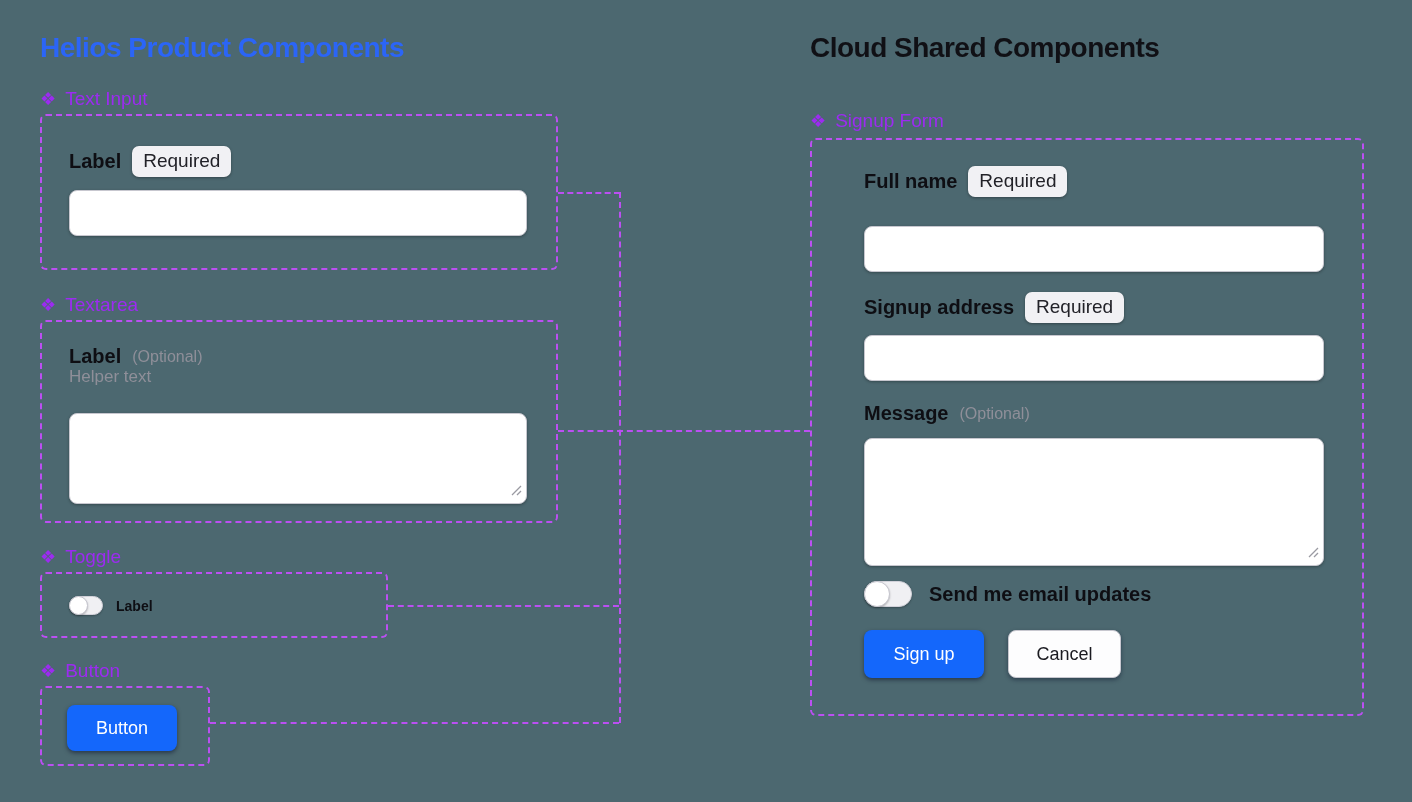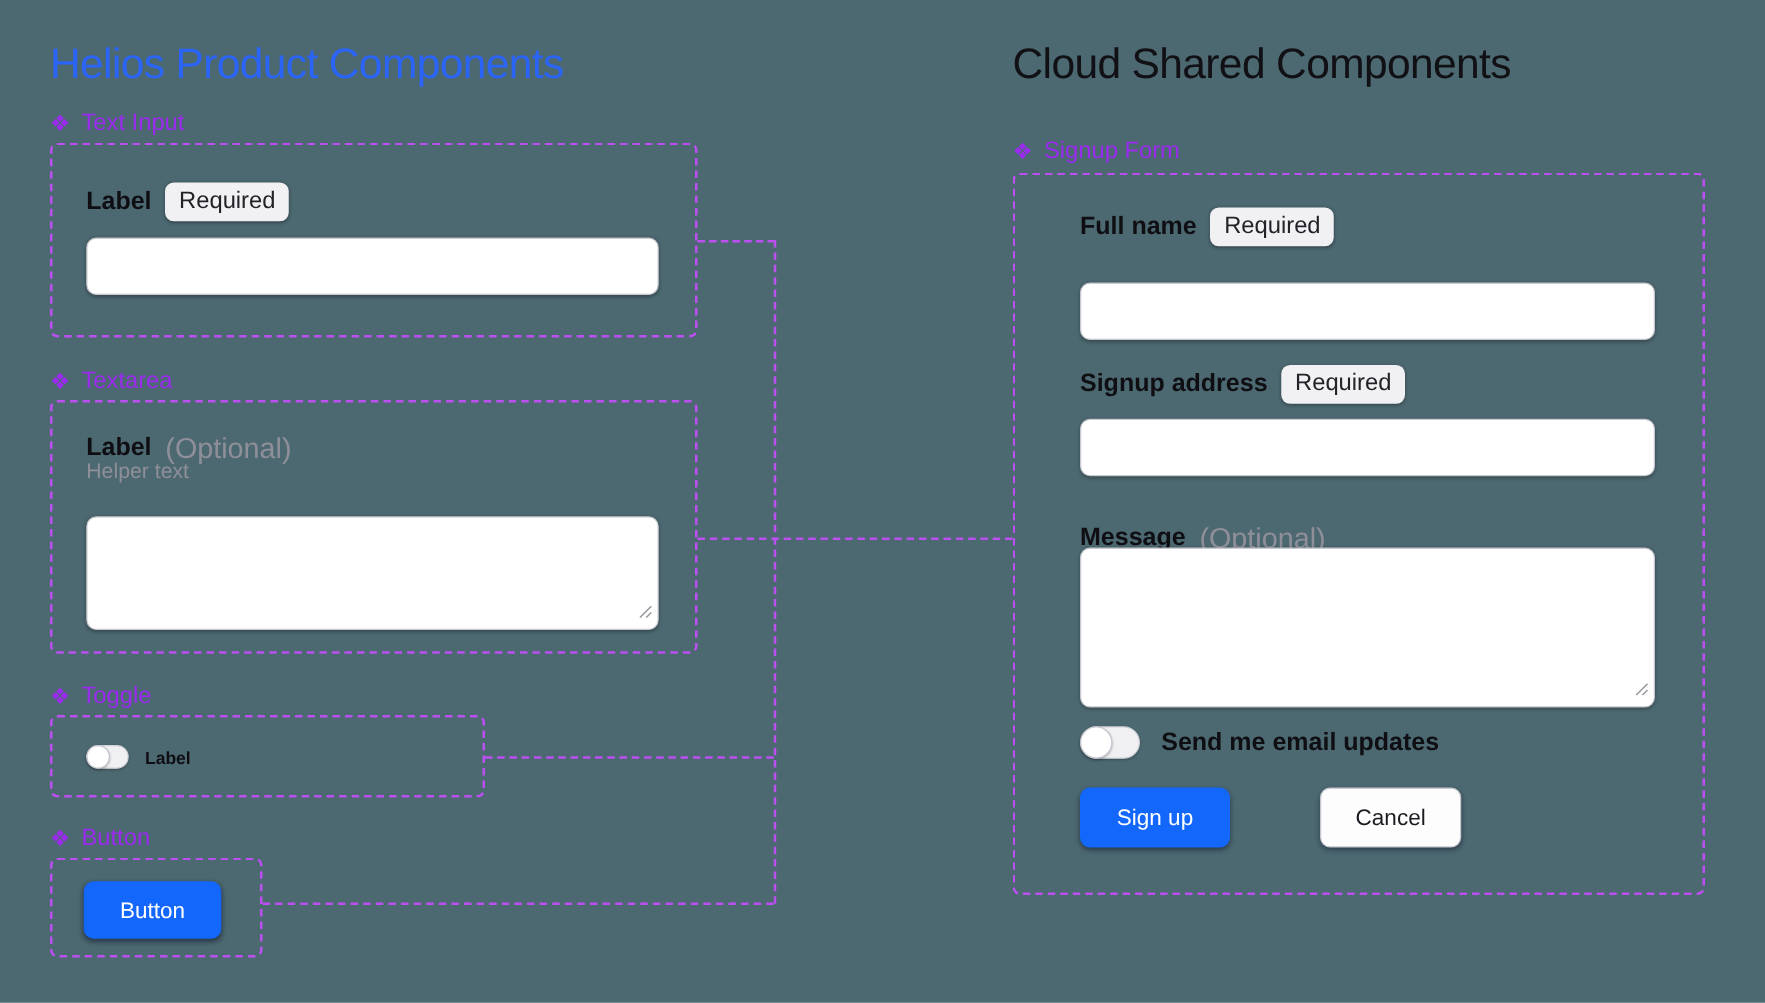--- a/index.html
+++ b/index.html
@@ -1,47 +1,47 @@
 <!DOCTYPE html>
 <html><head>
 <meta charset="utf-8">
 <style>
   * { margin:0; padding:0; box-sizing:border-box; }
   html,body { width:1412px; height:802px; }
   body { font-family:"Liberation Sans", sans-serif; }
   .canvas { position:relative; width:1412px; height:802px; background:#4C6870; overflow:hidden; }
   .abs { position:absolute; }
-  .sec-title { font-size:34px; font-weight:400; letter-spacing:-0.5px; white-space:nowrap; }
+  .sec-title { font-size:28px; font-weight:700; letter-spacing:-0.5px; white-space:nowrap; }
   .sec-title.helios { color:#2B65F7; }
   .sec-title.cloud { color:#101015; }
   .comp-label { display:flex; align-items:center; gap:9px; color:#9C2BF1; font-size:19px; font-weight:500; white-space:nowrap; }
   .comp-label .diamond { font-size:18px; line-height:1; }
   .dash-box { border:2px dashed #BB4FF2; border-radius:6px; }
   .conn-h { border-top:2px dashed #BB4FF2; height:0; }
   .conn-v { border-left:2px dashed #BB4FF2; width:0; }
   .field-row { display:flex; align-items:center; gap:11px; white-space:nowrap; }
   .field-label { font-size:20px; font-weight:700; color:#0E0E13; }
-  .muted { font-size:23px; font-weight:400; color:#8F8F99; }
+  .muted { font-size:16px; font-weight:400; color:#8F8F99; }
   .helper { font-size:17px; color:#8F8F99; }
   .badge { background:#F1F1F4; color:#222228; font-size:19px; border-radius:7px; padding:4px 11px 5px; box-shadow:0 1px 3px rgba(0,0,0,0.35); }
   .text-input { background:#FFFFFF; border:1px solid #C7C7CF; border-radius:8px; box-shadow:0 1px 3px rgba(0,0,0,0.30); width:100%; height:100%; outline:none; font-size:17px; padding:0 12px; color:#222; }
   textarea.text-input { resize:none; padding:10px 12px; }
   .ta-wrap { position:absolute; }
   .resize-icon { position:absolute; right:5px; bottom:4px; pointer-events:none; }
   .toggle { position:relative; background:#F0F0F3; border:1px solid #D2D2DA; border-radius:999px; box-shadow:0 1px 2px rgba(0,0,0,0.25); cursor:pointer; flex:none; }
   .toggle.sm { width:34px; height:19px; }
   .toggle.lg { width:48px; height:26px; }
   .knob { position:absolute; left:-1px; top:-1px; background:#FFFFFF; border:1px solid #C5C5CE; border-radius:50%; box-shadow:0 1px 2px rgba(0,0,0,0.25); }
   .toggle.sm .knob { width:19px; height:19px; }
   .toggle.lg .knob { width:26px; height:26px; }
   .toggle-label-sm { font-size:14px; font-weight:700; color:#0E0E13; }
   .toggle-label-lg { font-size:20px; font-weight:700; color:#0E0E13; white-space:nowrap; }
   .btn { display:flex; align-items:center; justify-content:center; border-radius:8px; font-size:18px; font-weight:500; cursor:pointer; border:none; }
   .btn.primary { background:#1467FB; color:#FFFFFF; box-shadow:0 2px 4px rgba(5,10,35,0.5); }
-  .btn.secondary { background:#FDFDFE; color:#1B1B21; border:1px solid #C7C7CF; box-shadow:0 2px 4px rgba(5,10,35,0.4);margin-left:48px; }
+  .btn.secondary { background:#FDFDFE; color:#1B1B21; border:1px solid #C7C7CF; box-shadow:0 2px 4px rgba(5,10,35,0.4); }
 </style>
 </head>
 <body>
 
 <div class="canvas">
 
   <div class="abs sec-title helios" style="left:40px; top:32px;">Helios Product Components</div>
   <div class="abs sec-title cloud" style="left:810px; top:32px;">Cloud Shared Components</div>
 
   <div class="abs conn-h" style="left:558px; top:192px; width:62px;"></div>
@@ -120,21 +120,21 @@
     </div>
 
     <div class="abs field-row" style="left:52px; top:152px;">
       <span class="field-label">Signup address</span>
       <span class="badge">Required</span>
     </div>
     <div class="abs" style="left:52px; top:195px; width:460px; height:46px;">
       <input class="text-input" type="email" style="">
     </div>
 
-    <div class="abs field-row" style="left:52px; top:277px;">
+    <div class="abs field-row" style="left:52px; top:262px;">
       <span class="field-label">Message</span>
       <span class="muted">(Optional)</span>
     </div>
     <div class="abs ta-wrap" style="left:52px; top:298px; width:460px; height:128px;">
       <textarea class="text-input" style=""></textarea>
       <span class="resize-icon">
         <svg width="12" height="12" viewBox="0 0 12 12">
             <path d="M11 2 L2 11 M11 7 L7 11" stroke="#9A9AA2" stroke-width="1.3" fill="none"></path>
           </svg>
       </span>

